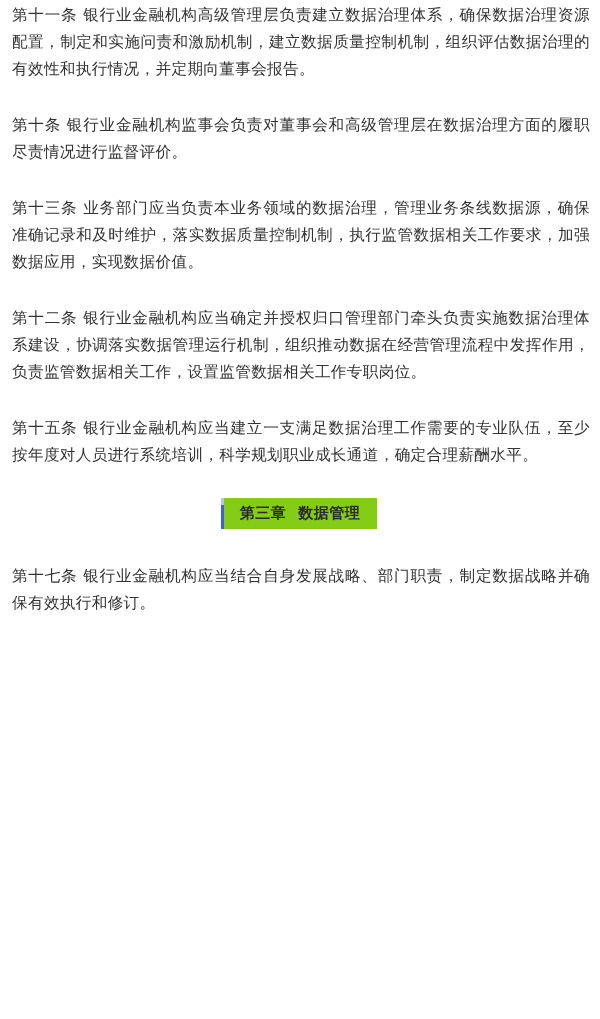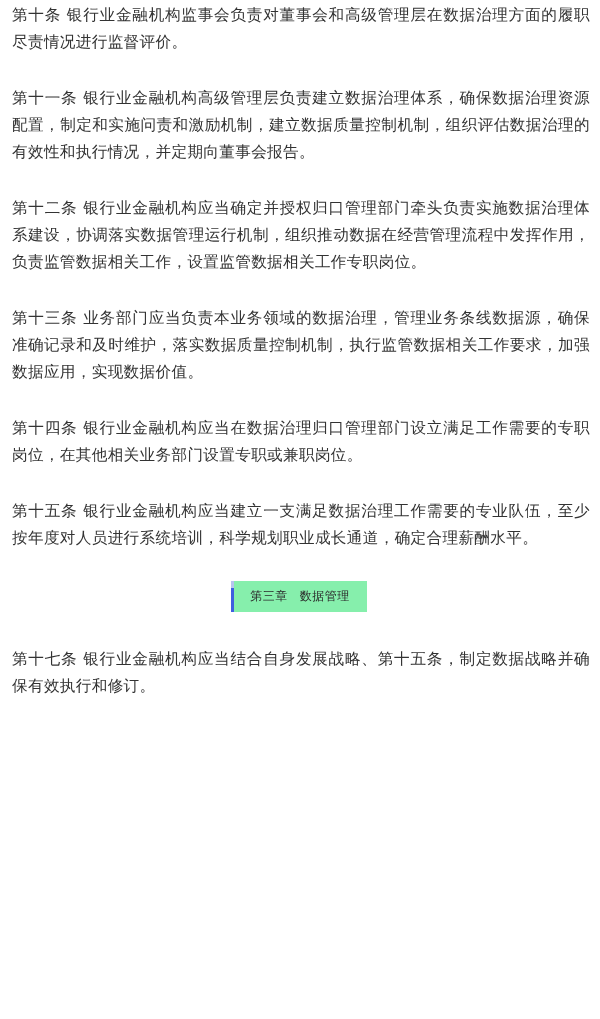--- a/index.html
+++ b/index.html
@@ -30,53 +30,52 @@
       text-justify: inter-character;
     }
     .chapter-wrap {
       text-align: center;
       margin: 4px 0 33px 0;
       height: 32px;
     }
     .chapter-heading {
       display: inline-block;
       position: relative;
-      background: #86efac;
+      background: #84cc16;
       padding: 0 17px 0 19px;
       height: 31px;
       line-height: 31px;
-      font-size: 12px;
-      font-weight: normal;
+      font-size: 15px;
+      font-weight: bold;
       color: #2b2b2b;
       letter-spacing: 0.5px;
       margin-left: -4px;
     }
     .chapter-heading .bar {
       position: absolute;
       left: 0;
       top: 0;
       width: 3px;
       height: 31px;
       background: linear-gradient(to bottom, #b7c3f0 0px, #b7c3f0 7px, #3f5ee0 7px, #3f5ee0 100%);
     }
     .chapter-heading .num { margin-right: 12px; }
   </style>
 </head>
 <body>
 
 <div class="article">
+  <p class="para">第十一条 银行业金融机构高级管理层负责建立数据治理体系，确保数据治理资源配置，制定和实施问责和激励机制，建立数据质量控制机制，组织评估数据治理的有效性和执行情况，并定期向董事会报告。</p>
   <p class="para">第十条 银行业金融机构监事会负责对董事会和高级管理层在数据治理方面的履职尽责情况进行监督评价。</p>
-  <p class="para">第十一条 银行业金融机构高级管理层负责建立数据治理体系，确保数据治理资源配置，制定和实施问责和激励机制，建立数据质量控制机制，组织评估数据治理的有效性和执行情况，并定期向董事会报告。</p>
+  <p class="para">第十三条 业务部门应当负责本业务领域的数据治理，管理业务条线数据源，确保准确记录和及时维护，落实数据质量控制机制，执行监管数据相关工作要求，加强数据应用，实现数据价值。</p>
   <p class="para">第十二条 银行业金融机构应当确定并授权归口管理部门牵头负责实施数据治理体系建设，协调落实数据管理运行机制，组织推动数据在经营管理流程中发挥作用，负责监管数据相关工作，设置监管数据相关工作专职岗位。</p>
-  <p class="para">第十三条 业务部门应当负责本业务领域的数据治理，管理业务条线数据源，确保准确记录和及时维护，落实数据质量控制机制，执行监管数据相关工作要求，加强数据应用，实现数据价值。</p>
-  <p class="para">第十四条 银行业金融机构应当在数据治理归口管理部门设立满足工作需要的专职岗位，在其他相关业务部门设置专职或兼职岗位。</p>
   <p class="para">第十五条 银行业金融机构应当建立一支满足数据治理工作需要的专业队伍，至少按年度对人员进行系统培训，科学规划职业成长通道，确定合理薪酬水平。</p>
 
   <div class="chapter-wrap">
     <div class="chapter-heading">
       <span class="bar"></span>
       <span class="num">第三章</span><span class="title">数据管理</span>
     </div>
   </div>
 
-  <p class="para">第十七条 银行业金融机构应当结合自身发展战略、第十五条，制定数据战略并确保有效执行和修订。</p>
+  <p class="para">第十七条 银行业金融机构应当结合自身发展战略、部门职责，制定数据战略并确保有效执行和修订。</p>
 
 </div>
 
 </body></html>

